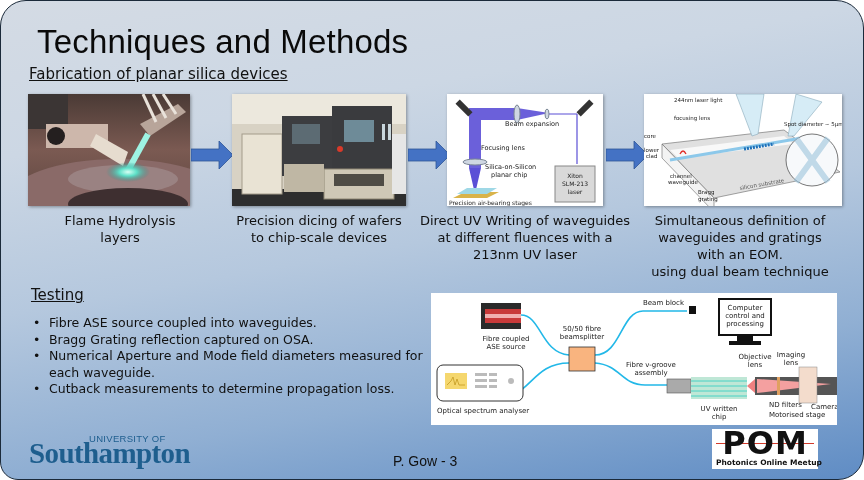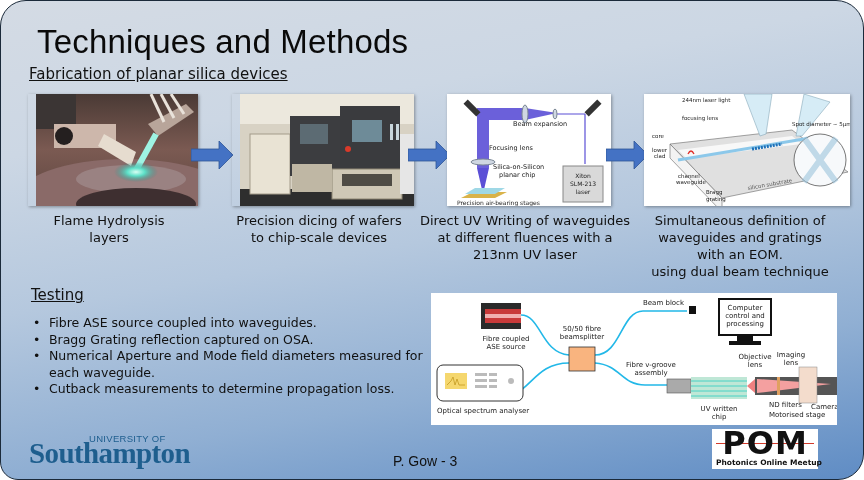--- a/index.html
+++ b/index.html
@@ -6,21 +6,21 @@
   body { width:864px; height:480px; overflow:hidden; background:#ffffff; position:relative; font-family:"DejaVu Sans", sans-serif; }
   .slide {
     position:absolute; left:0; top:0; width:862px; height:478px;
     border:1px solid #1b2a3a; border-radius:26px 26px 26px 26px;
     border-top-right-radius:28px; border-bottom-left-radius:18px;
     background: linear-gradient(170deg, #d4dbe4 0%, #ccd7e4 25%, #b5c8de 50%, #90afd3 75%, #5f8cc4 100%);
     overflow:hidden;
   }
   .title { position:absolute; left:36px; top:22px; font-family:"Liberation Sans", sans-serif; font-size:33px; color:#0a0a0a; letter-spacing:0.2px; }
   .subhead { position:absolute; left:28px; top:64px; font-family:"DejaVu Sans", sans-serif; font-size:15px; color:#111; text-decoration:underline; }
-  .photo { position:absolute; box-shadow:1px 1px 3px rgba(0,0,0,0.35); overflow:hidden;padding-left:8px; }
+  .photo { position:absolute; box-shadow:1px 1px 3px rgba(0,0,0,0.35); overflow:hidden; }
   .caption { position:absolute; font-family:"DejaVu Sans", sans-serif; font-size:13px; line-height:17px; color:#111; text-align:center; }
   .arrow { position:absolute; }
   .testing { position:absolute; left:30px; top:285px; font-size:15px; text-decoration:underline; color:#111; }
   .bullets { position:absolute; left:30px; top:314px; width:400px; margin:0; padding:0; list-style:none; font-size:12.5px; line-height:16.5px; color:#111; }
   .bullets li { position:relative; padding-left:18px; }
   .bullets li::before { content:"•"; position:absolute; left:2px; top:0; }
   .diagram { position:absolute; left:430px; top:292px; width:406px; height:132px; background:#fff; }
   .logo { position:absolute; left:28px; top:432px; color:#1e5e8e; font-family:"Liberation Serif", serif; }
   .logo .uni { position:absolute; left:60px; top:0px; font-family:"Liberation Sans", sans-serif; font-size:9.5px; letter-spacing:0.3px; white-space:nowrap; }
   .logo .name { position:absolute; left:0; top:4px; font-size:29px; letter-spacing:-0.6px; white-space:nowrap;font-weight:bold; }
@@ -62,21 +62,21 @@
       <ellipse cx="100" cy="110" rx="60" ry="16" fill="#3e2f30"></ellipse>
       <path d="M68 40 L100 58 L95 72 L62 52 Z" fill="#e6dccf"></path>
       <path d="M112 30 L150 10 L158 18 L122 42 Z" fill="#b8a59a"></path>
       <line x1="120" y1="40" x2="98" y2="80" stroke="#9ef3e3" stroke-width="6"></line>
       <ellipse cx="100" cy="78" rx="22" ry="10" fill="url(#flame)"></ellipse>
       <line x1="115" y1="0" x2="128" y2="28" stroke="#e9e2da" stroke-width="3"></line>
       <line x1="125" y1="0" x2="138" y2="24" stroke="#e9e2da" stroke-width="3"></line>
       <line x1="135" y1="0" x2="148" y2="20" stroke="#e9e2da" stroke-width="3"></line>
     </svg>
   </div>
-  <div class="caption" style="left:20px; top:211px; width:176px;text-align:center;">
+  <div class="caption" style="left:31px; top:211px; width:176px;text-align:center;">
     <div>Flame Hydrolysis</div>
     <div>layers</div>
   </div>
 
   <svg class="arrow" style="left:190px; top:140px;" width="42" height="28" viewBox="0 0 42 28">
     <path d="M0 8 H28 V0 L42 14 L28 28 V20 H0 Z" fill="#4472c4" stroke="#2f5597" stroke-width="0.8"></path>
   </svg>
 
   <div class="photo" style="left:231px; top:93px; width:174px; height:112px;">
     <svg width="174" height="112" viewBox="0 0 174 112">

